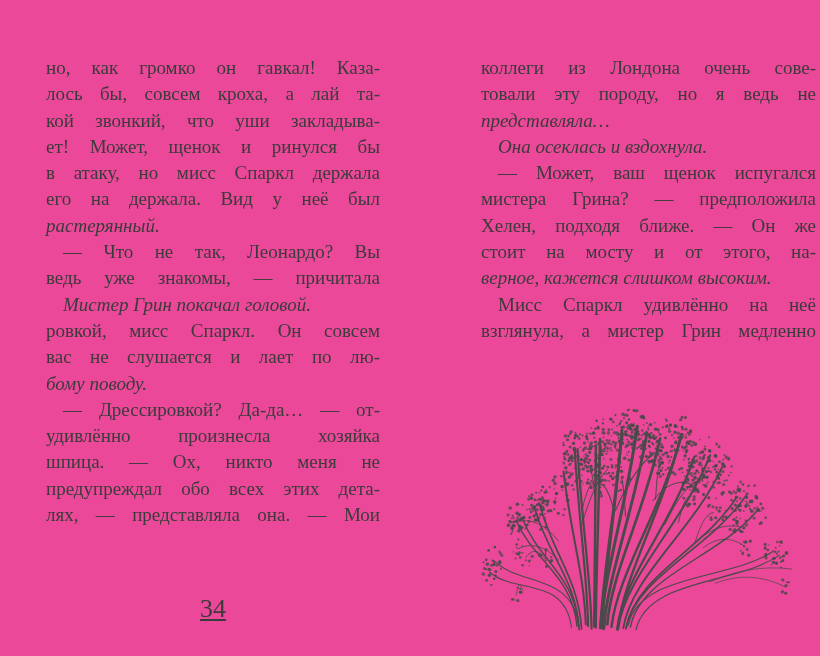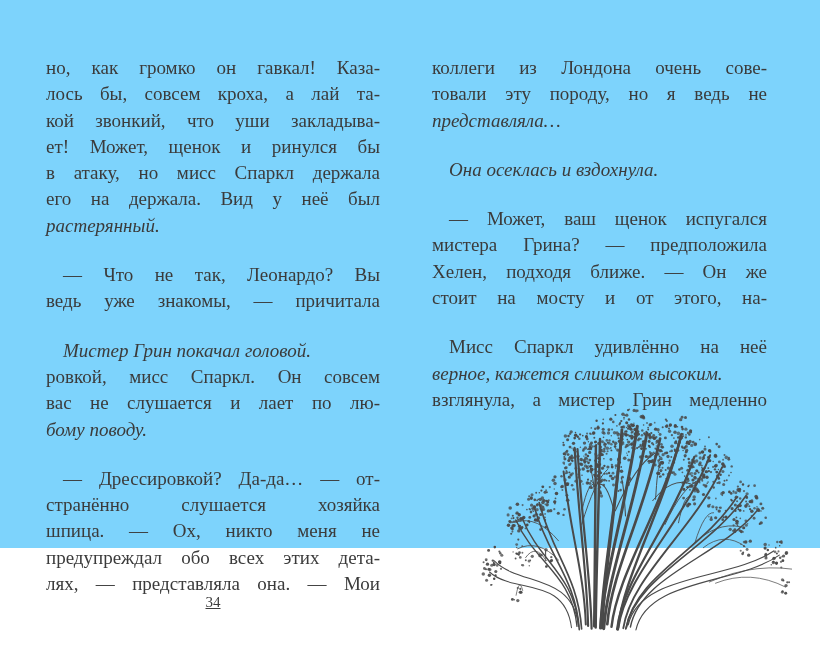--- a/index.html
+++ b/index.html
@@ -2,39 +2,39 @@
 <html><head>
 <meta charset="utf-8">
 <style>
   html, body { margin: 0; padding: 0; }
   body {
     width: 820px; height: 656px;
     background: #ffffff;
     overflow: hidden;
     font-family: "Liberation Serif", "DejaVu Serif", serif;
   }
-  .spread { position: relative; width: 820px; height: 548px; background: #7dd3fc; }
+  .spread { position: relative; width: 820px; height: 656px; background: #ec4899; }
   .col {
     position: absolute; top: 55px;
     font-size: 19px; color: #3b3b3b;
   }
   #col-left  { left: 46px;  width: 334px; }
-  #col-right { left: 432px; width: 335px; }
+  #col-right { left: 481px; width: 335px; }
   .line {
     line-height: 26.3px;
     text-align: justify;
     text-align-last: justify;
     hyphens: none;
     white-space: normal;
   }
   .line.last { text-align-last: left; font-style: italic; }
-  .line.indent { padding-left: 17px; margin-top: 23px; }
+  .line.indent { padding-left: 17px; }
   .page-number {
     position: absolute; left: 46px; top: 594px; width: 334px;
-    text-align: center; font-size: 15px; color: #3b3b3b; text-decoration: underline;
+    text-align: center; font-size: 26px; color: #3b3b3b; text-decoration: underline;
   }
   .illustration { position: absolute; left: 476px; top: 392px; width: 316px; height: 240px; }
   .illustration svg { display: block; width: 316px; height: 240px; }
 </style>
 </head>
 <body>
 
 <div class="spread">
   <div class="col" id="col-left">
       <div class="line">но, как громко он гавкал! Каза-</div>
@@ -44,37 +44,37 @@
       <div class="line">в атаку, но мисс Спаркл держала</div>
       <div class="line">его на держала. Вид у неё был</div>
       <div class="line last">растерянный.</div>
       <div class="line indent">— Что не так, Леонардо? Вы</div>
       <div class="line">ведь уже знакомы, — причитала</div>
       <div class="line indent last">Мистер Грин покачал головой.</div>
       <div class="line">ровкой, мисс Спаркл. Он совсем</div>
       <div class="line">вас не слушается и лает по лю-</div>
       <div class="line last">бому поводу.</div>
       <div class="line indent">— Дрессировкой? Да-да… — от-</div>
-      <div class="line">странённо слушается хозяйка</div>
+      <div class="line">удивлённо произнесла хозяйка</div>
       <div class="line">шпица. — Ох, никто меня не</div>
       <div class="line">предупреждал обо всех этих дета-</div>
       <div class="line">лях, — представляла она. — Мои</div>
     </div>
 
   <div class="col" id="col-right">
       <div class="line">коллеги из Лондона очень сове-</div>
       <div class="line">товали эту породу, но я ведь не</div>
       <div class="line last">представляла…</div>
       <div class="line indent last">Она осеклась и вздохнула.</div>
       <div class="line indent">— Может, ваш щенок испугался</div>
       <div class="line">мистера Грина? — предположила</div>
       <div class="line">Хелен, подходя ближе. — Он же</div>
       <div class="line">стоит на мосту и от этого, на-</div>
+      <div class="line last">верное, кажется слишком высоким.</div>
       <div class="line indent">Мисс Спаркл удивлённо на неё</div>
-      <div class="line last">верное, кажется слишком высоким.</div>
       <div class="line">взглянула, а мистер Грин медленно</div>
     </div>
 
   <div class="page-number">34</div>
 
   <div class="illustration">
     <svg viewBox="0 0 316 240" xmlns="http://www.w3.org/2000/svg">
         <path d="M 95.5 235.7 C 88.9 183.7, 38.1 202.3, 13.5 180.0" stroke="#4a4a4a" stroke-width="1.02" fill="none" stroke-linecap="round"></path>
         <circle cx="18.2" cy="186.7" r="1.23" fill="#4a4a4a" opacity="1.00"></circle>
         <circle cx="7.3" cy="182.1" r="1.74" fill="#4a4a4a" opacity="0.80"></circle>

